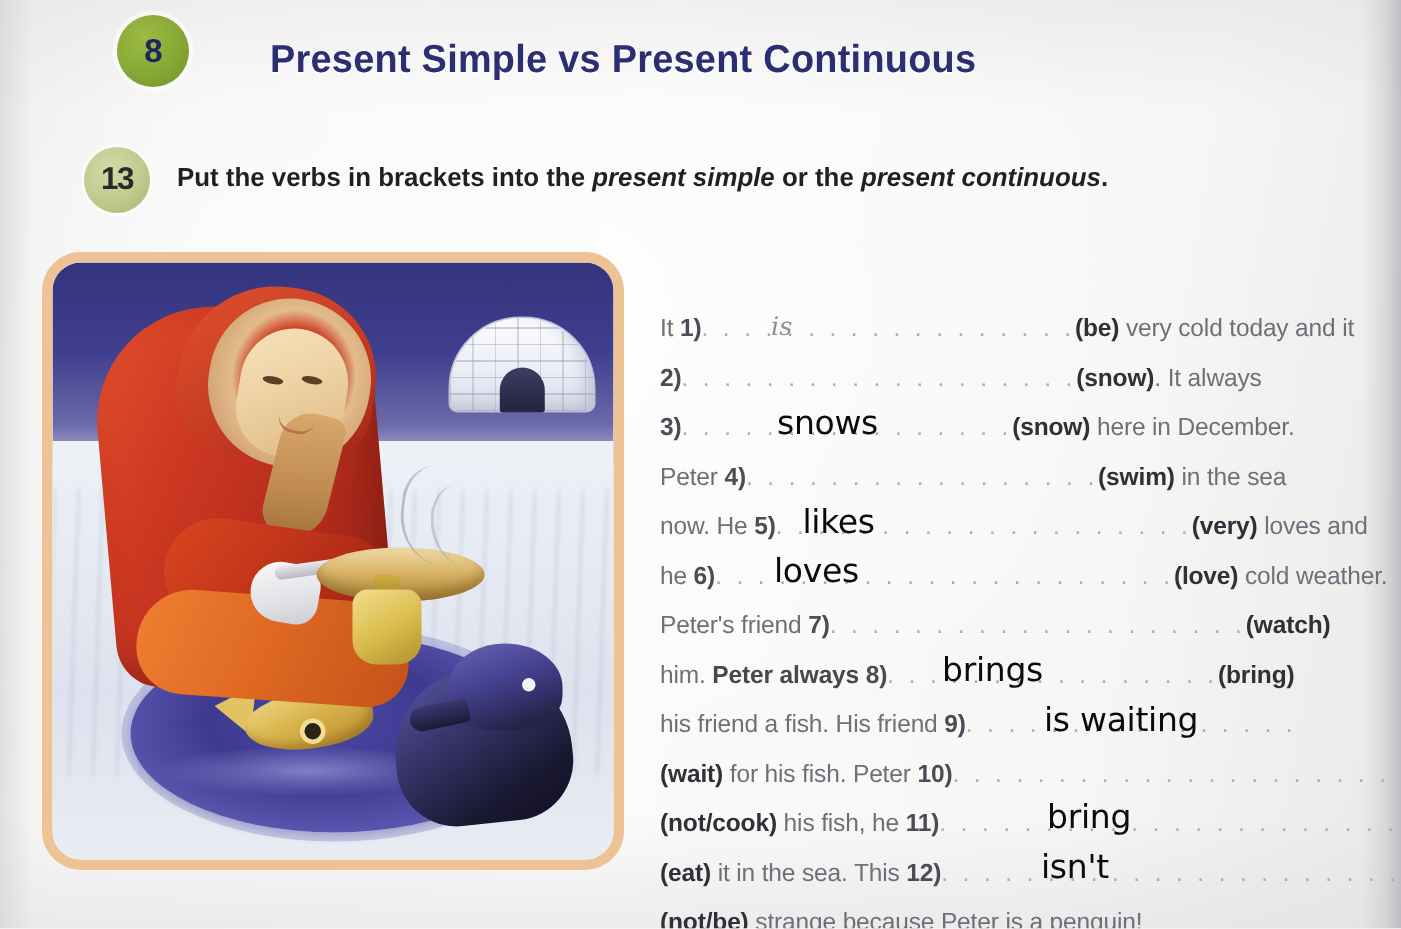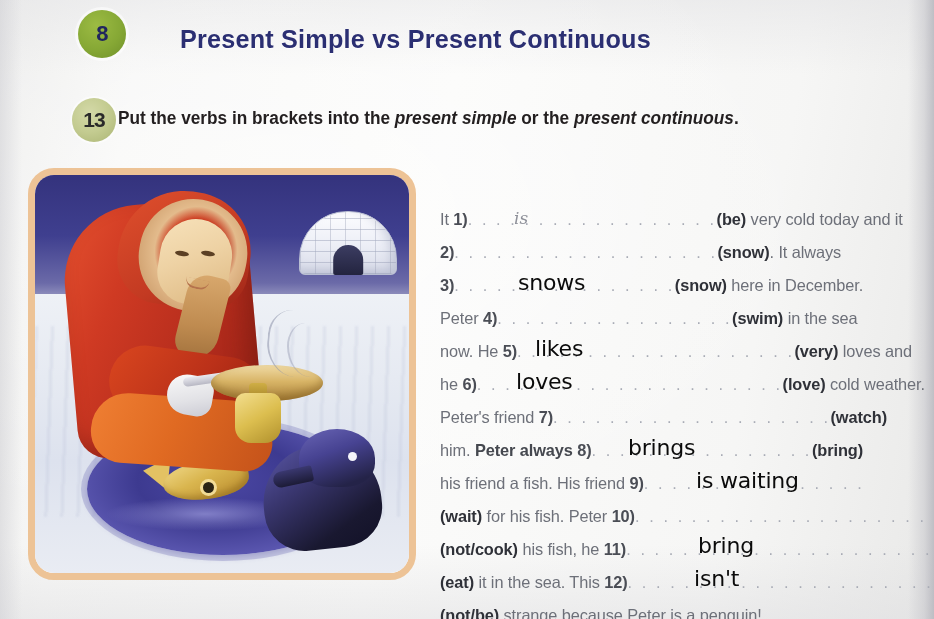--- a/index.html
+++ b/index.html
@@ -74,21 +74,21 @@
     letter-spacing: 0.2px;
     transform: scaleX(0.97);
     transform-origin: left center;
     text-shadow: 0 1px 0 rgba(255,255,255,0.75);
     white-space: nowrap;
   }
 
   
   #ex-badge {
     position: absolute;
-    left: 72px; top: 98px;
+    left: 56px; top: 98px;
     width: 44px; height: 44px;
     border-radius: 50%;
     background: radial-gradient(circle at 40% 34%, #d4d9a8 0%, #c3cb90 50%, #aab473 100%);
     box-shadow: 0 0 0 2px rgba(255,255,255,0.5);
   }
   #ex-badge-label {
     position: absolute;
     inset: 0;
     display: flex;
     align-items: center;

